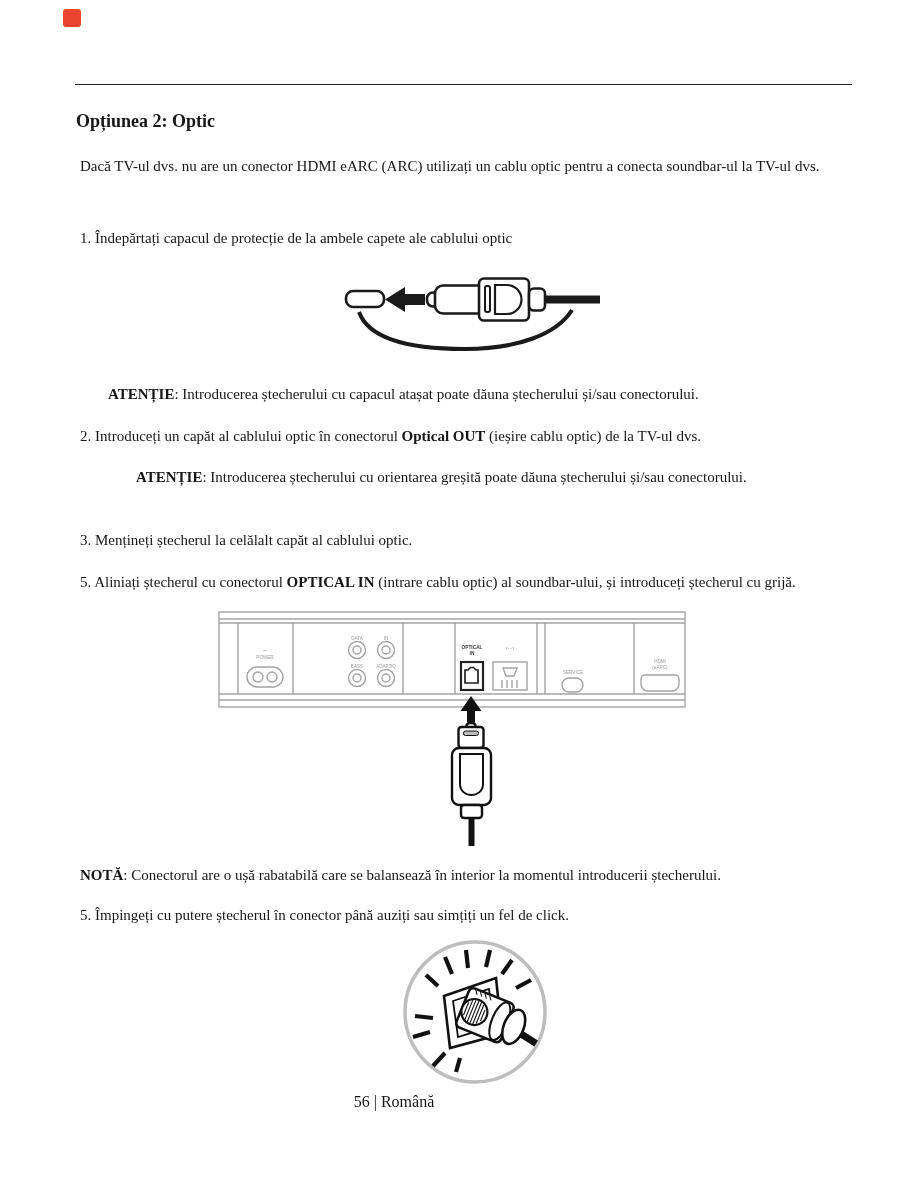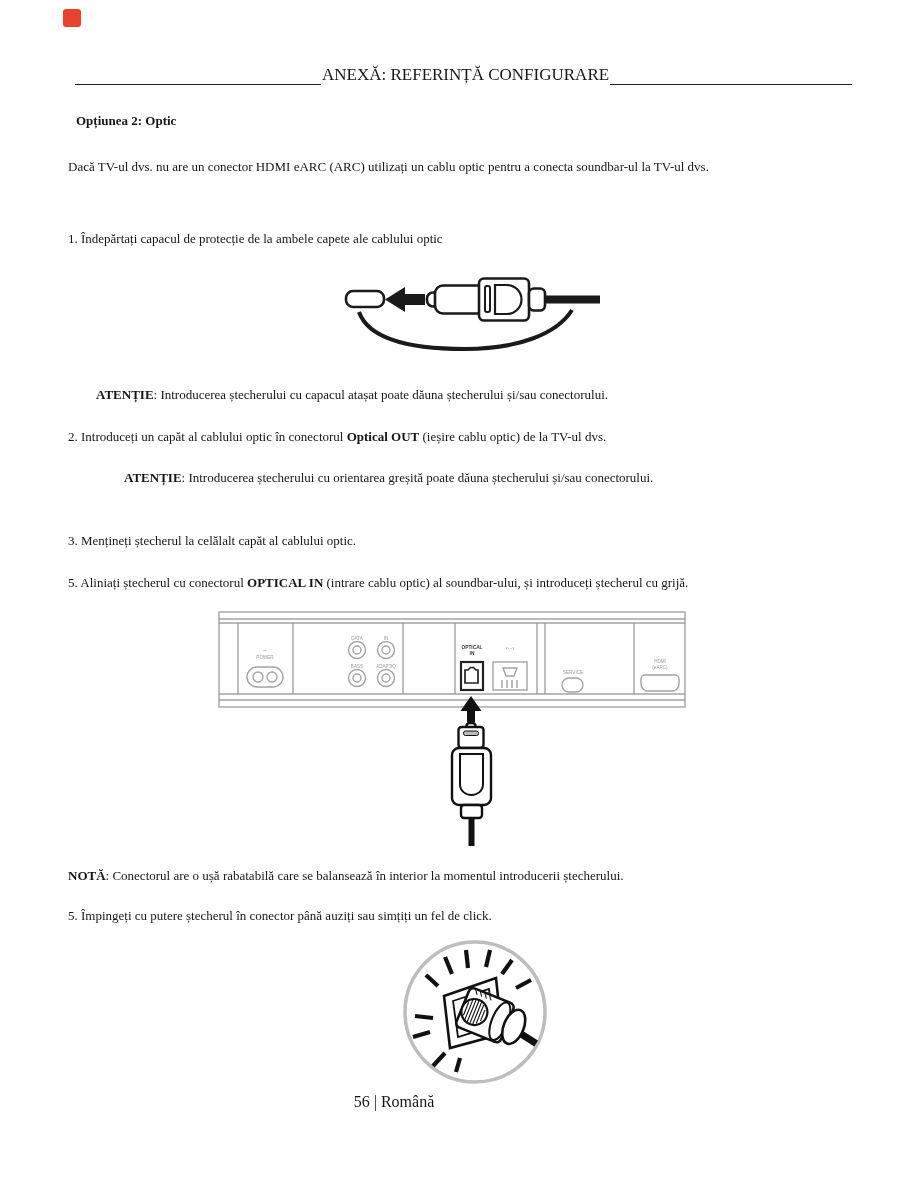--- a/index.html
+++ b/index.html
@@ -15,44 +15,43 @@
     position:absolute; left:75px; top:63px; width:777px; height:22px;
     display:flex; align-items:stretch;
   }
   .rule { border-bottom:1.5px solid #1d1d1d; }
   .rule-left { width:246px; }
   .rule-right { flex:1; }
   .header-title {
     font-size:17px; line-height:24px; white-space:nowrap; padding:0 1px;
   }
   .para {
-    position:absolute; left:68px; width:772px;
-    font-size:13px; line-height:23px;
+    position:absolute; left:80px; width:772px;
+    font-size:15px; line-height:23px;
   }
   .bold { font-weight:bold; }
   .indent { text-indent:56px; }
   .section-title {
     position:absolute; left:76px; top:109px;
-    font-size:13px; font-weight:bold; line-height:24px;
+    font-size:18px; font-weight:bold; line-height:24px;
   }
   .footer {
     position:absolute; left:0; top:1093px; width:788px; text-align:center;
     font-size:16px;
   }
   svg { display:block; }
   .illus { position:absolute; }
 </style>
 </head>
 <body>
 
 <div class="marker"></div>
 
 <div class="header">
   <div class="rule rule-left"></div>
-  <div class="header-title">ANEXĂ: REFERINȚĂ CONFIGURARE</div>
   <div class="rule rule-right"></div>
 </div>
 
 <div class="section-title">Opțiunea 2: Optic</div>
 
 <div class="para" style="top:155px; width:756px;">Dacă TV-ul dvs. nu are un conector HDMI eARC (ARC) utilizați un cablu optic pentru a conecta soundbar-ul la TV-ul dvs.</div>
 
 <div class="para" style="top:220px;margin-top:7px;">1. Îndepărtați capacul de protecție de la ambele capete ale cablului optic</div>
 
 <svg class="illus" style="left:343px; top:258px;" width="260" height="95" viewBox="0 0 260 95">

